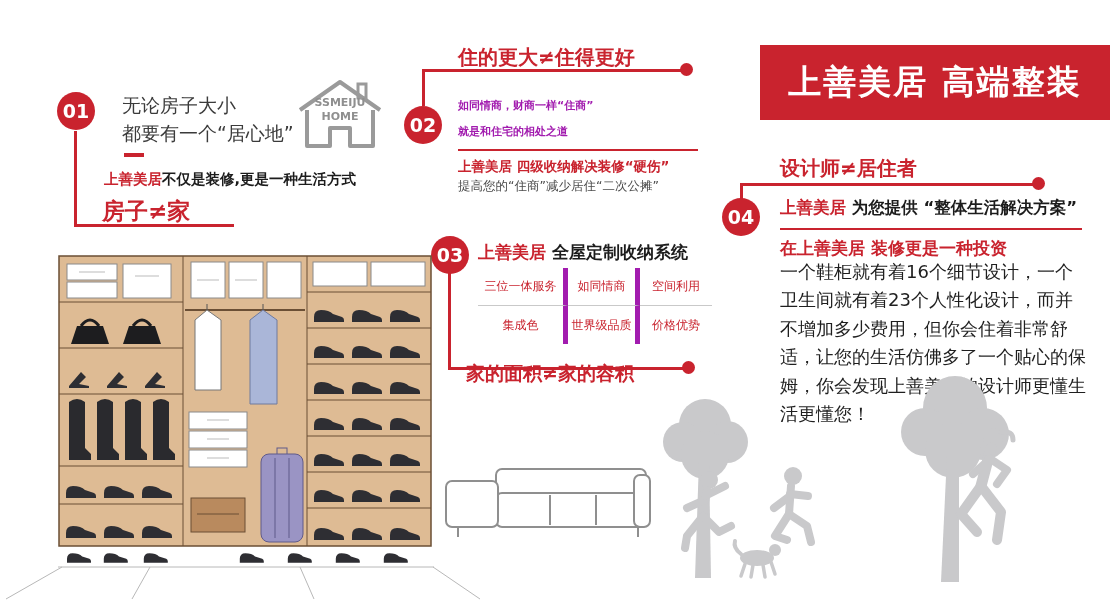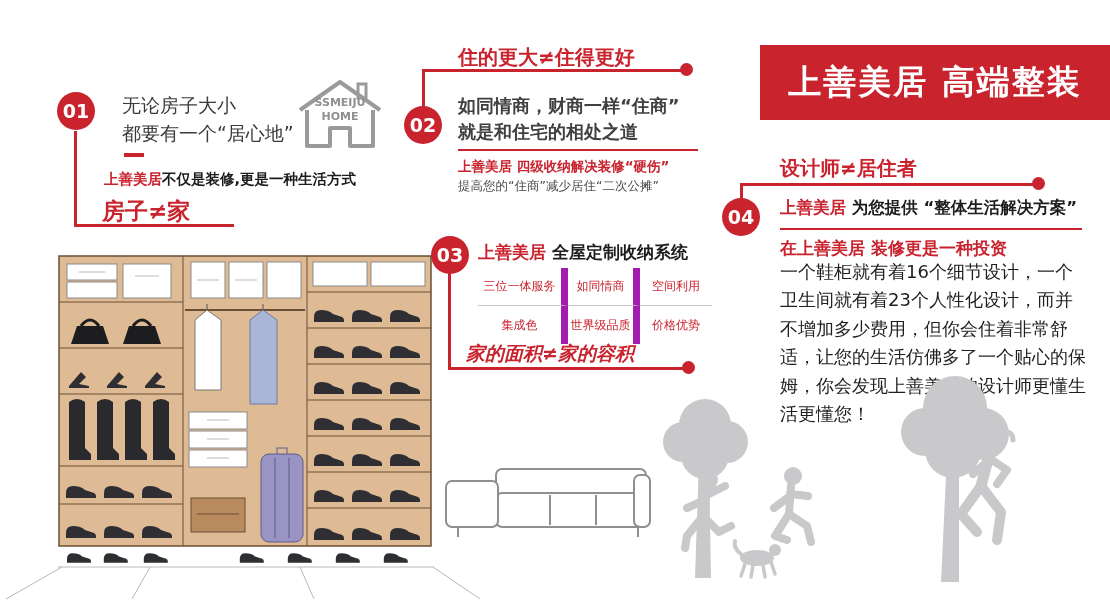--- a/index.html
+++ b/index.html
@@ -13,30 +13,30 @@
             font-weight:bold; font-size:19px; display:flex; align-items:center; justify-content:center; }
   .rline { background:var(--red); }
   .dot { width:13px; height:13px; border-radius:50%; background:var(--red); }
   .banner { left:760px; top:45px; width:350px; height:75px; background:var(--red); color:#fff;
             display:flex; align-items:center; justify-content:center; font-size:33px; font-weight:bold;
             letter-spacing:2px;text-align:center; }
   .s01-text { left:122px; top:91px; font-size:19px; line-height:28px; color:#3b3b3b; font-weight:500; }
   .hl { left:104px; top:170px; font-size:14.5px; font-weight:bold; color:#1c1c1c; }
   .slogan1 { left:102px; top:196px; font-size:23px; font-weight:bold; color:var(--red); }
   .hdr { font-size:20px; font-weight:bold; color:var(--red); }
-  .s02-text { left:458px; top:93px; font-size:18px; line-height:26px; color:#404040; font-weight:600; }
+  .s02-text { left:458px; top:93px; font-size:11px; line-height:26px; color:#a21caf; font-weight:600; }
   .sub-red { font-size:13.5px; font-weight:bold; color:var(--red);text-align:right; }
   .sub-gray { font-size:12.5px; color:#4b4b4b; }
   .title3 { left:478px; top:241px; font-size:17px; font-weight:bold; color:#1c1c1c; }
   .grid3 { left:478px; top:268px; display:grid; grid-template-columns:90px 72px 72px; grid-auto-rows:38px; }
   .grid3 .cell { display:flex; align-items:center; justify-content:center; font-size:12px; color:var(--red);
-                 font-weight:500; border-right:7px solid #a21caf; border-bottom:1px solid #c9c9c9; }
+                 font-weight:500; border-right:5px solid #a21caf; border-bottom:1px solid #c9c9c9; }
   .grid3 .cell:nth-child(3n) { border-right:none; }
   .grid3 .cell:nth-child(n+4) { border-bottom:none; }
-  .slogan3 { left:466px; top:341px; font-size:19px; font-weight:bold; color:var(--red);font-style:italic; }
+  .slogan3 { left:466px; top:361px; font-size:19px; font-weight:bold; color:var(--red); }
   .intro4 { left:780px; top:197px; font-size:16.5px; font-weight:bold; color:#1c1c1c; }
   .para4 { left:780px; top:258px; width:306px; font-size:18px; line-height:1.58; color:#1f1f1f; font-weight:500; }
 </style>
 </head>
 <body>
 
 <div class="canvas">
 
   <div class="abs banner">
     <span>上善美居 高端整装</span>

